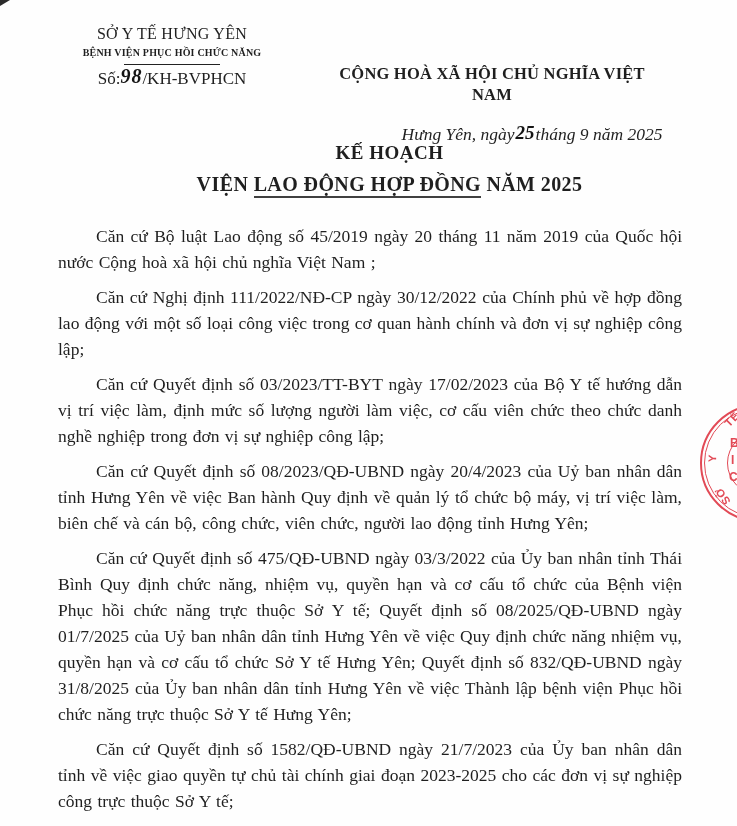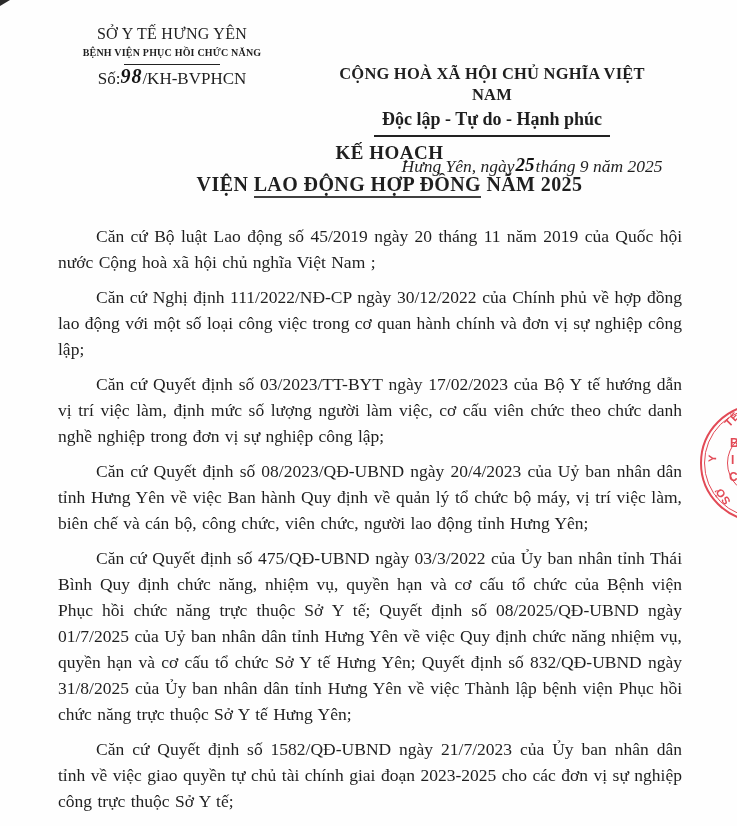--- a/index.html
+++ b/index.html
@@ -94,21 +94,20 @@
 
   <div class="hdr-left">
     <div class="dept">SỞ Y TẾ HƯNG YÊN</div>
     <div class="org">BỆNH VIỆN PHỤC HỒI CHỨC NĂNG</div>
     <div class="org-rule"></div>
     <div class="doc-number"><span>Số:</span><span class="handwritten">98</span><span>/KH-BVPHCN</span></div>
   </div>
 
   <div class="hdr-right">
     <div class="national">CỘNG HOÀ XÃ HỘI CHỦ NGHĨA VIỆT NAM</div>
-    <div><span class="motto">Độc lập - Tự do - Hạnh phúc</span></div>
     <div class="date-line"><span>Hưng Yên, ngày</span><span class="handwritten">25</span><span>tháng 9 năm 2025</span></div>
   </div>
 
   <div class="title-block">
     <div class="title-1">KẾ HOẠCH</div>
     <div class="title-2"><span>VIỆN </span><span class="u">LAO ĐỘNG HỢP ĐỒNG</span><span> NĂM 2025</span></div>
   </div>
 
   <main class="body-text">
       <p class="para">Căn cứ Bộ luật Lao động số 45/2019 ngày 20 tháng 11 năm 2019 của Quốc hội nước Cộng hoà xã hội chủ nghĩa Việt Nam ;</p>

